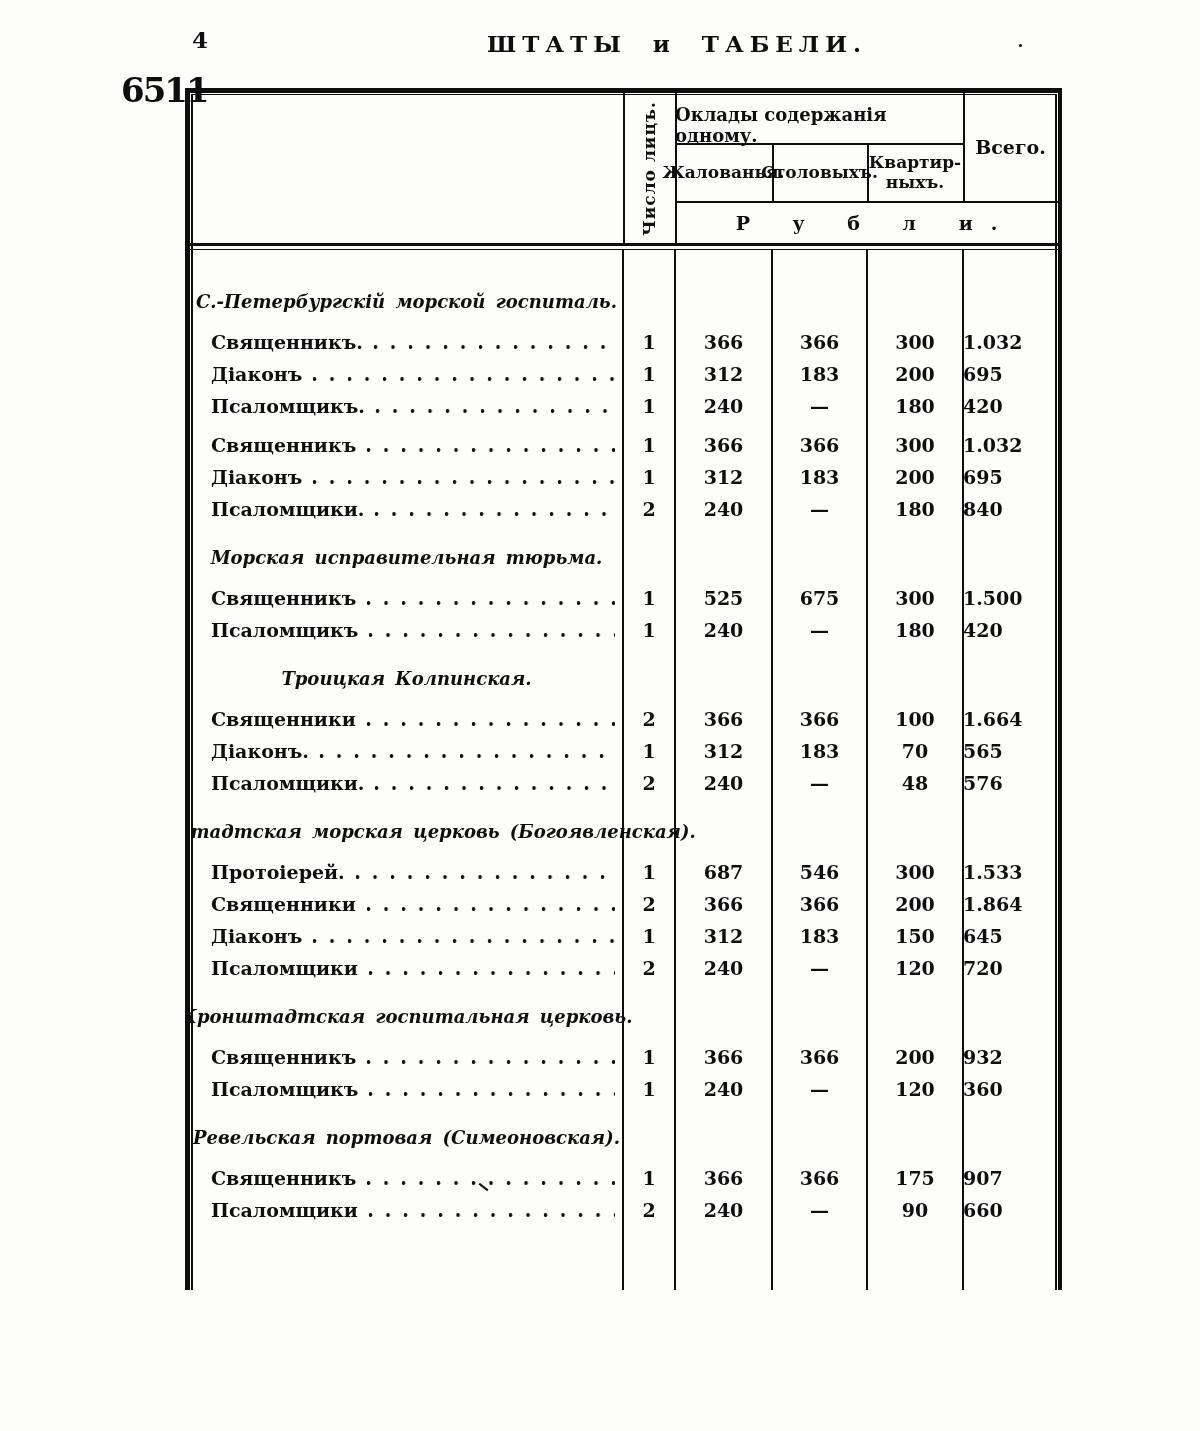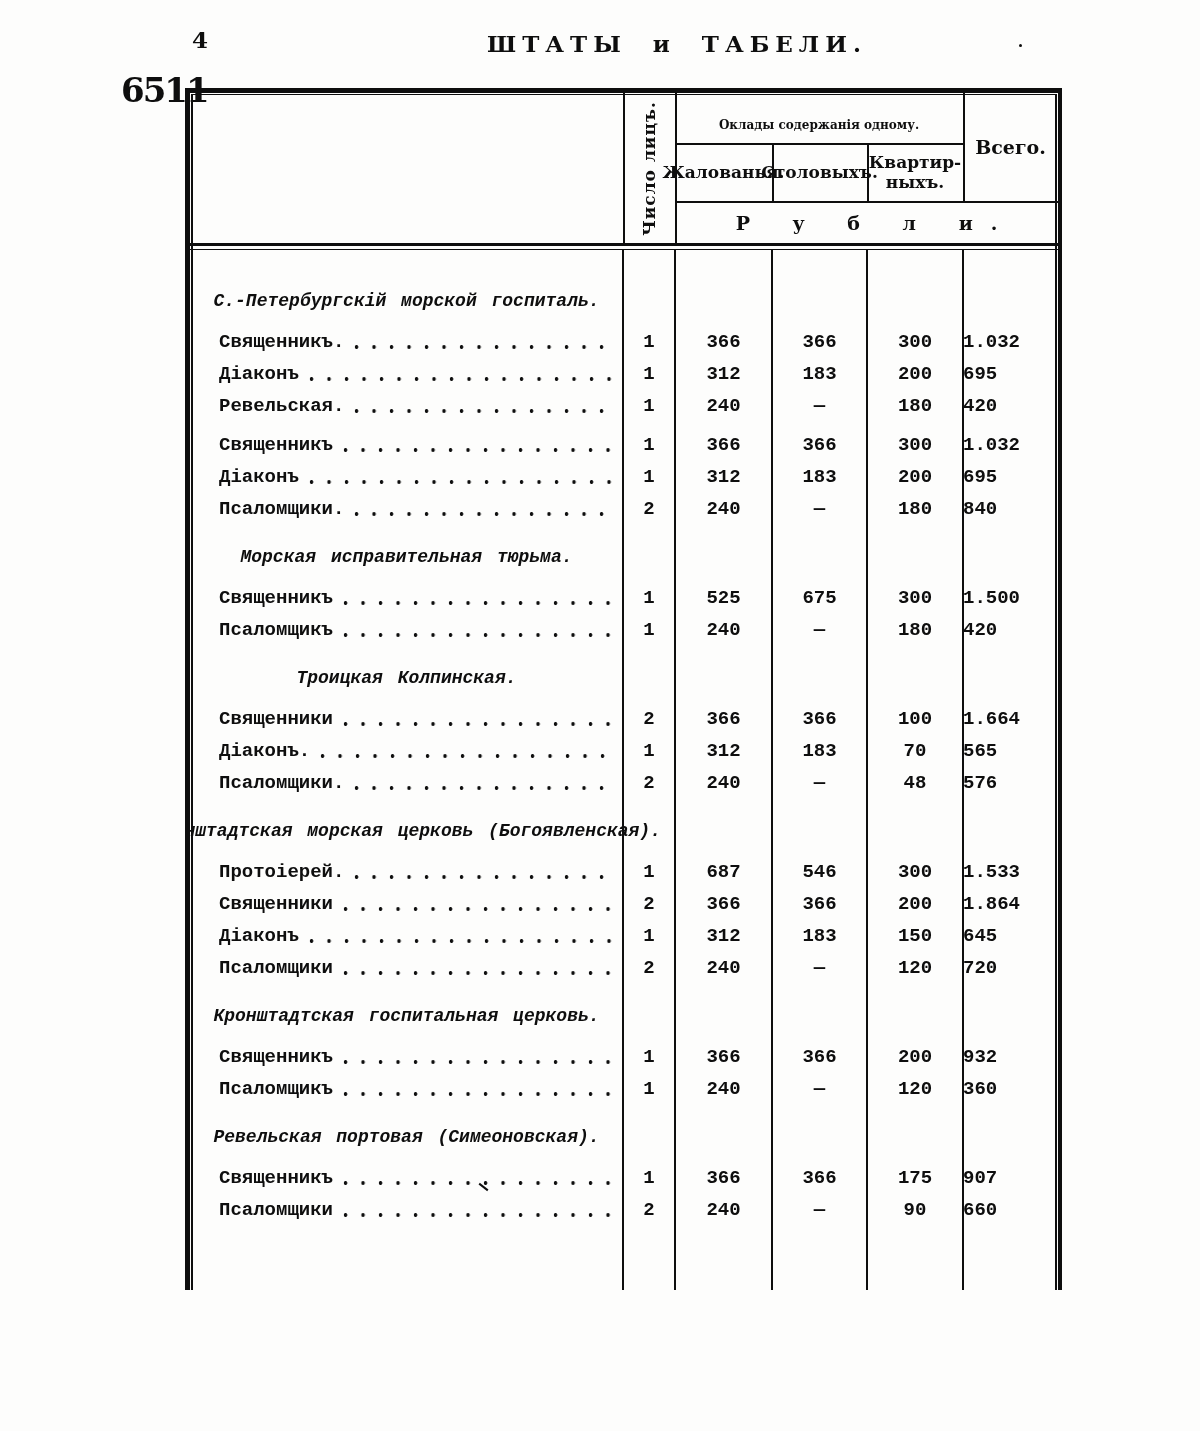--- a/index.html
+++ b/index.html
@@ -14,43 +14,43 @@
   .table-frame { position:absolute; left:185px; top:88px; width:877px; height:1202px;
     border-top:5px solid var(--ink); border-left:5px solid var(--ink); border-right:4px solid var(--ink); }
   .table-frame::before { content:""; position:absolute; left:1px; top:1px; right:1px; bottom:0;
     border-top:1px solid var(--ink); border-left:2px solid var(--ink); border-right:2px solid var(--ink); pointer-events:none; }
   .inner { position:absolute; left:0; top:0; right:0; bottom:0; }
 
   .vline { position:absolute; width:2px; background:var(--ink); }
   .hline { position:absolute; height:2px; background:var(--ink); }
 
   
-  .h-group { position:absolute; left:485px; top:0; width:288px; height:63px; display:flex; align-items:center; justify-content:center; font-size:12px; font-weight:700; }
+  .h-group { position:absolute; left:485px; top:0; width:288px; height:63px; display:flex; align-items:center; justify-content:center; font-size:18px; font-weight:700; }
   .h-cell { position:absolute; top:52px; height:56px; display:flex; align-items:center; justify-content:center; font-size:17px; font-weight:700; text-align:center; white-space:pre-line; line-height:1.15; }
   .h-salary { left:485px; width:97px; }
   .h-table { left:582px; width:95px; }
   .h-quarters { left:677px; width:96px; }
   .h-total { position:absolute; left:773px; top:0; width:95px; height:108px; display:flex; align-items:center; justify-content:center; font-size:19px; font-weight:700;text-align:right; }
   .h-persons { position:absolute; left:433px; top:0; width:52px; height:150px; display:flex; align-items:center; justify-content:center; }
   .h-persons span { writing-mode:vertical-rl; transform:rotate(180deg); font-size:17px; font-weight:700; letter-spacing:1px; white-space:nowrap; }
   .h-currency { position:absolute; left:485px; top:110px; width:383px; height:40px; display:flex; align-items:center; justify-content:center; font-size:19px; font-weight:700; letter-spacing:18px; text-indent:18px;border-radius:6px; }
   .h-doubleline { position:absolute; left:0; right:0; top:150px; height:7px; border-top:3px solid var(--ink); border-bottom:1px solid var(--ink); }
 
   
   .tbody { position:absolute; left:0; right:0; top:157px; bottom:0; overflow:hidden; }
   .bl1{left:432px;} .bl2{left:484px;} .bl3{left:581px;} .bl4{left:676px;} .bl5{left:772px;}
   .tbody .vline { top:0; bottom:0; }
 
-  .section { margin-top:7px;font-family:Liberation Mono, monospace; }
+  .section { margin-top:7px; }
   .section:first-child { margin-top:26px; }
   .section-title { width:433px; height:50px; display:flex; align-items:center; justify-content:center;
     font-style:italic; font-weight:600; font-size:18px; white-space:nowrap; word-spacing:4px; }
   .trow { display:grid; grid-template-columns:433px 52px 97px 95px 96px auto; height:32px; align-items:center; }
   .c { font-size:19px; font-weight:700; }
-  .label-cell { display:flex; align-items:center; padding-left:21px; height:32px;margin-left:8px; }
+  .label-cell { display:flex; align-items:center; padding-left:21px; height:32px; }
   .lbl { white-space:nowrap; }
   .leader { flex:1; height:32px; margin-left:10px; margin-right:8px;
     background-image:radial-gradient(circle at 2.5px 21px, var(--ink) 1.6px, rgba(0,0,0,0) 2.1px);
     background-size:17.5px 32px; background-repeat:repeat-x; }
   .num { text-align:center; }
   .total { text-align:left; padding-right:18px; }
 
   .artifact-dot { position:absolute; left:1019px; top:44px; width:3px; height:3px; background:var(--ink); border-radius:50%; }
   .artifact-stroke { position:absolute; left:478px; top:1186px; width:11px; height:2px; background:var(--ink); transform:rotate(38deg); }
 </style>
@@ -116,21 +116,21 @@
                   <span class="leader"></span>
                 </div>
                 <div class="c num">1</div>
                 <div class="c num">312</div>
                 <div class="c num">183</div>
                 <div class="c num">200</div>
                 <div class="c total">695</div>
               </div>
               <div class="trow">
                 <div class="c label-cell">
-                  <span class="lbl">Ревельская.</span>
+                  <span class="lbl">Псаломщикъ.</span>
                   <span class="leader"></span>
                 </div>
                 <div class="c num">1</div>
                 <div class="c num">240</div>
                 <div class="c num">—</div>
                 <div class="c num">180</div>
                 <div class="c total">420</div>
               </div>
             </div>
             <div class="section">

